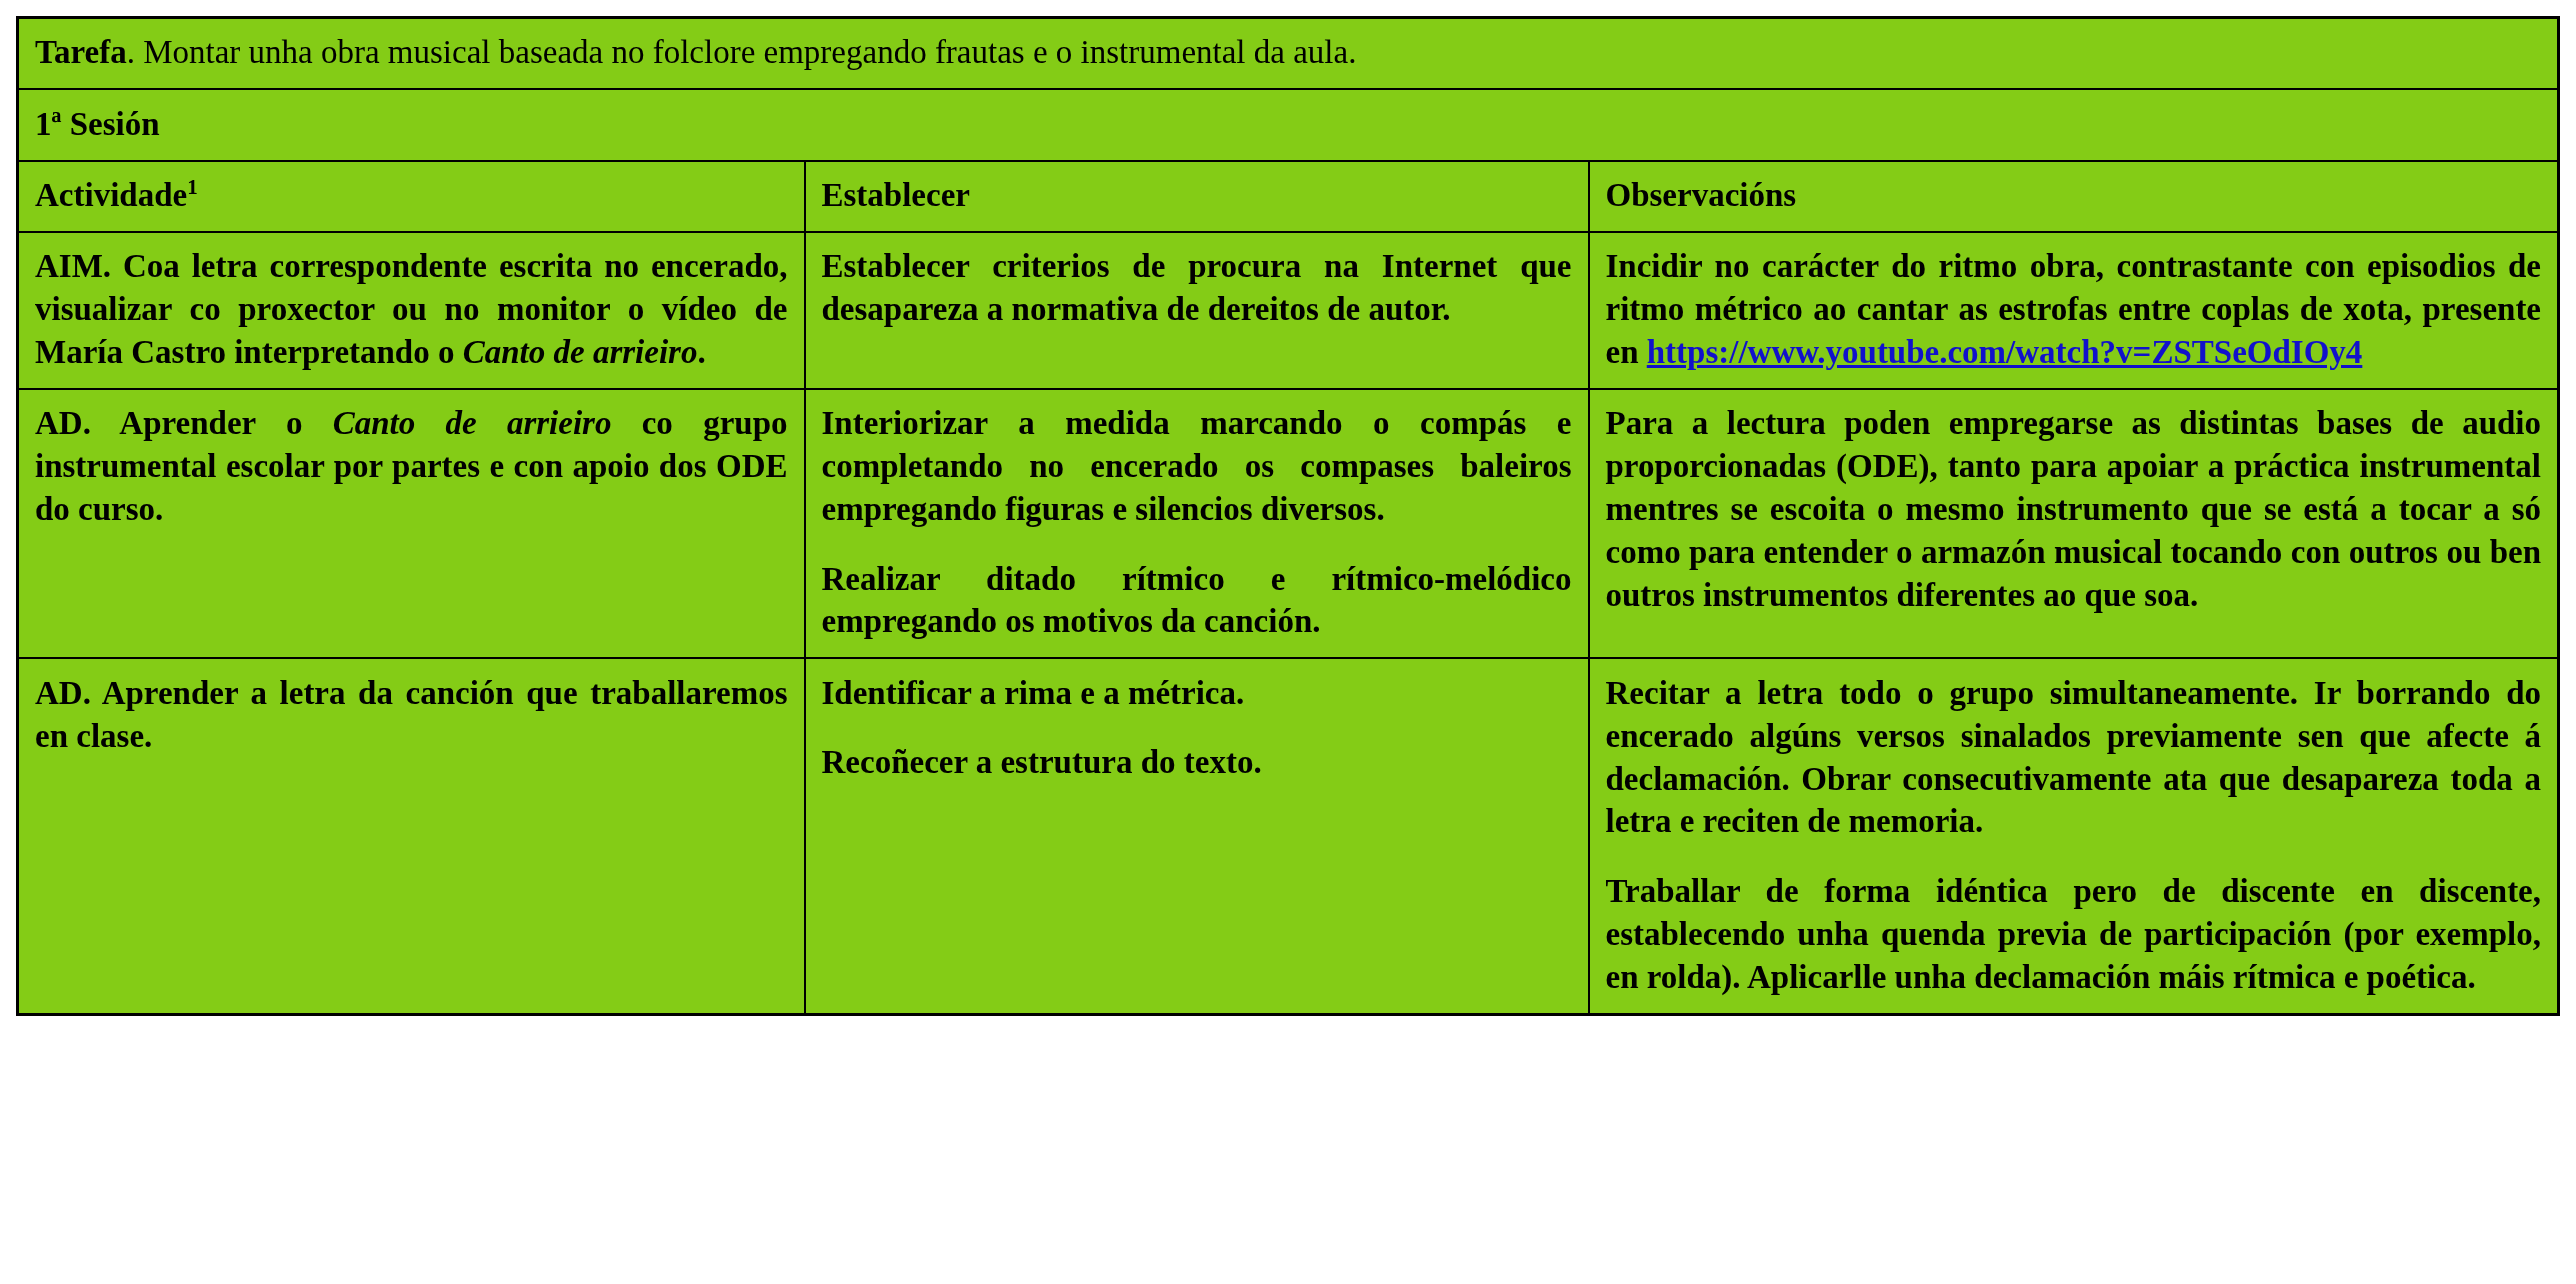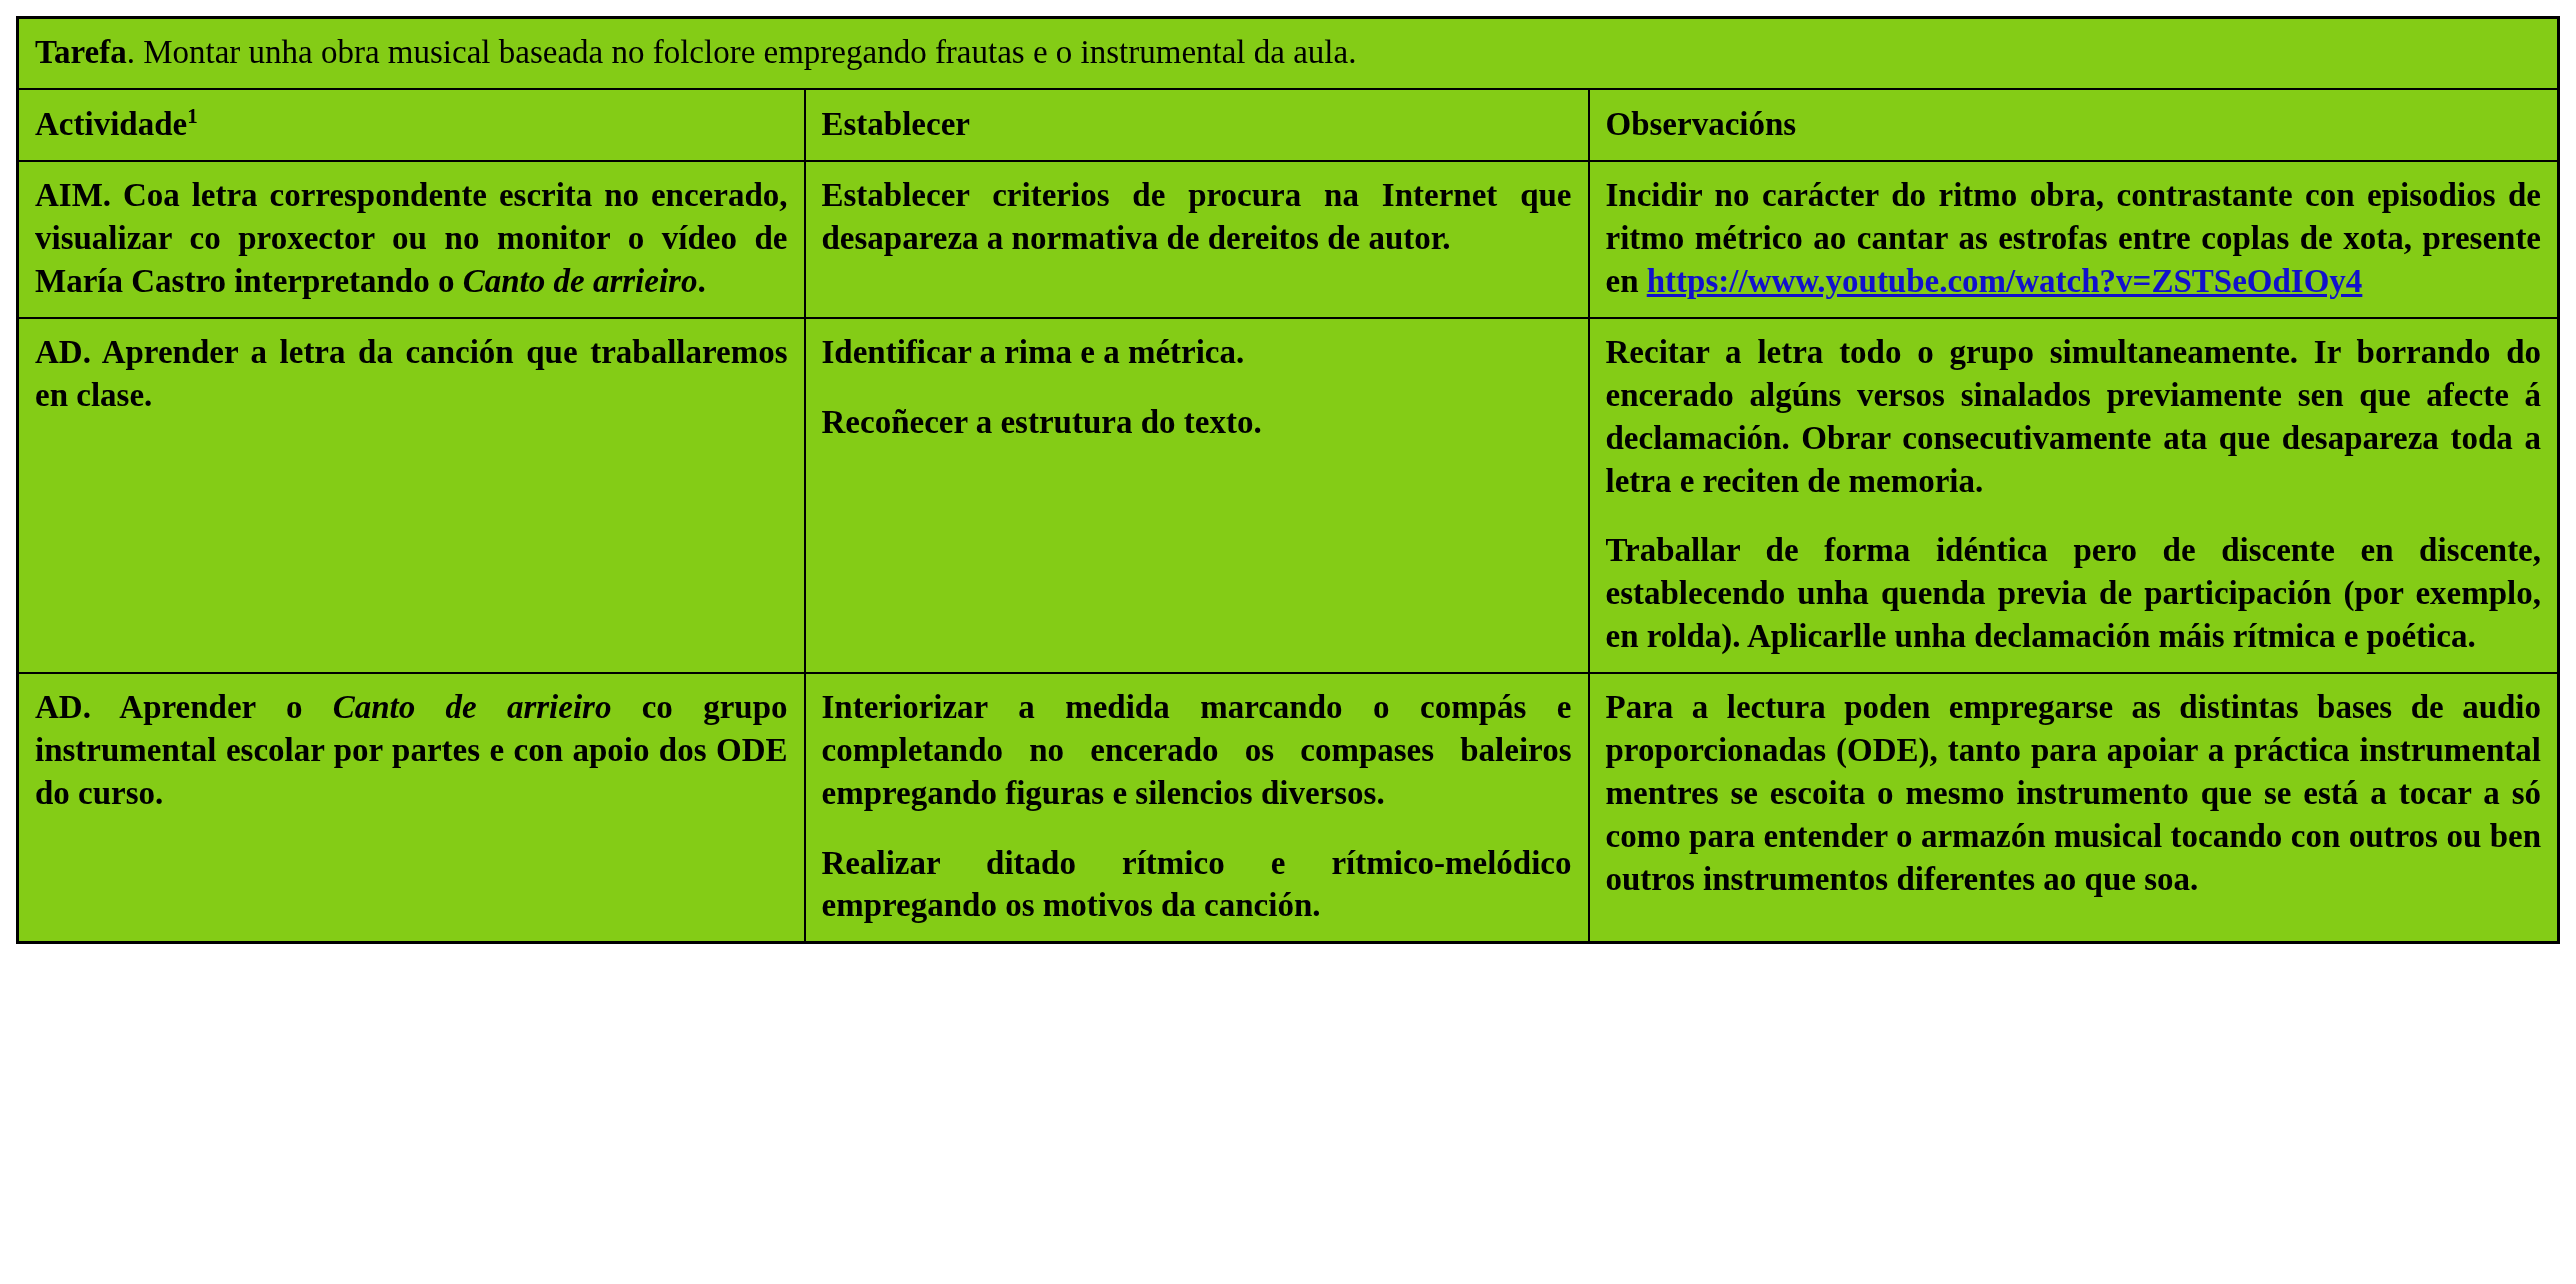--- a/index.html
+++ b/index.html
@@ -109,20 +109,23 @@
       <col class="c3">
     </colgroup>
     <tbody>
 
       <tr>
         <td class="tarefa" colspan="3">
           <span class="lead">Tarefa</span><span>. </span><span>Montar unha obra musical baseada no folclore empregando frautas e o instrumental da aula.</span>
         </td>
       </tr>
 
+      <tr>
+        <td class="sesion" colspan="3">1ª Sesión</td>
+      </tr>
 
       <tr>
         <td class="colhead"><span>Actividade</span><sup>1</sup></td>
         <td class="colhead"><span>Establecer</span></td>
         <td class="colhead"><span>Observacións</span></td>
       </tr>
 
       <tr>
         <td class="body">
           <p><span>AIM. Coa letra correspondente escrita no encerado, visualizar co proxector ou no monitor o vídeo de María Castro interpretando o </span><span class="ital">Canto de arrieiro</span><span>.</span></p>
@@ -130,41 +133,41 @@
         <td class="body">
           <p>Establecer criterios de procura na Internet que desapareza a normativa de dereitos de autor.</p>
         </td>
         <td class="body">
           <p><span>Incidir no carácter do ritmo obra, contrastante con episodios de ritmo métrico ao cantar as estrofas entre coplas de xota, presente en </span><a class="link" href="#">https://www.youtube.com/watch?v=ZSTSeOdIOy4</a></p>
         </td>
       </tr>
 
       <tr>
         <td class="body">
+          <p><span>AD. Aprender o </span><span class="ital">Canto de arrieiro</span><span> co grupo instrumental escolar por partes e con apoio dos ODE do curso.</span></p>
+        </td>
+        <td class="body">
+          <p>Interiorizar a medida marcando o compás e completando no encerado os compases baleiros empregando figuras e silencios diversos.</p>
+          <p>Realizar ditado rítmico e rítmico-melódico empregando os motivos da canción.</p>
+        </td>
+        <td class="body">
+          <p>Para a lectura poden empregarse as distintas bases de audio proporcionadas (ODE), tanto para apoiar a práctica instrumental mentres se escoita o mesmo instrumento que se está a tocar a só como para entender o armazón musical tocando con outros ou ben outros instrumentos diferentes ao que soa.</p>
+        </td>
+      </tr>
+
+      <tr>
+        <td class="body">
           <p> AD. Aprender a letra da canción que traballaremos en clase.</p>
         </td>
         <td class="body">
           <p class="nojust">Identificar a rima e a métrica.</p>
           <p class="nojust">Recoñecer a estrutura do texto.</p>
         </td>
         <td class="body">
           <p>Recitar a letra todo o grupo simultaneamente. Ir borrando do encerado algúns versos sinalados previamente sen que afecte á declamación. Obrar consecutivamente ata que desapareza toda a letra e reciten de memoria.</p>
           <p>Traballar de forma idéntica pero de discente en discente, establecendo unha quenda previa de participación (por exemplo, en rolda). Aplicarlle unha declamación máis rítmica e poética.</p>
         </td>
       </tr>
 
-      <tr>
-        <td class="body">
-          <p><span>AD. Aprender o </span><span class="ital">Canto de arrieiro</span><span> co grupo instrumental escolar por partes e con apoio dos ODE do curso.</span></p>
-        </td>
-        <td class="body">
-          <p>Interiorizar a medida marcando o compás e completando no encerado os compases baleiros empregando figuras e silencios diversos.</p>
-          <p>Realizar ditado rítmico e rítmico-melódico empregando os motivos da canción.</p>
-        </td>
-        <td class="body">
-          <p>Para a lectura poden empregarse as distintas bases de audio proporcionadas (ODE), tanto para apoiar a práctica instrumental mentres se escoita o mesmo instrumento que se está a tocar a só como para entender o armazón musical tocando con outros ou ben outros instrumentos diferentes ao que soa.</p>
-        </td>
-      </tr>
-
     </tbody>
   </table>
 </div>
 
 
 </body></html>

